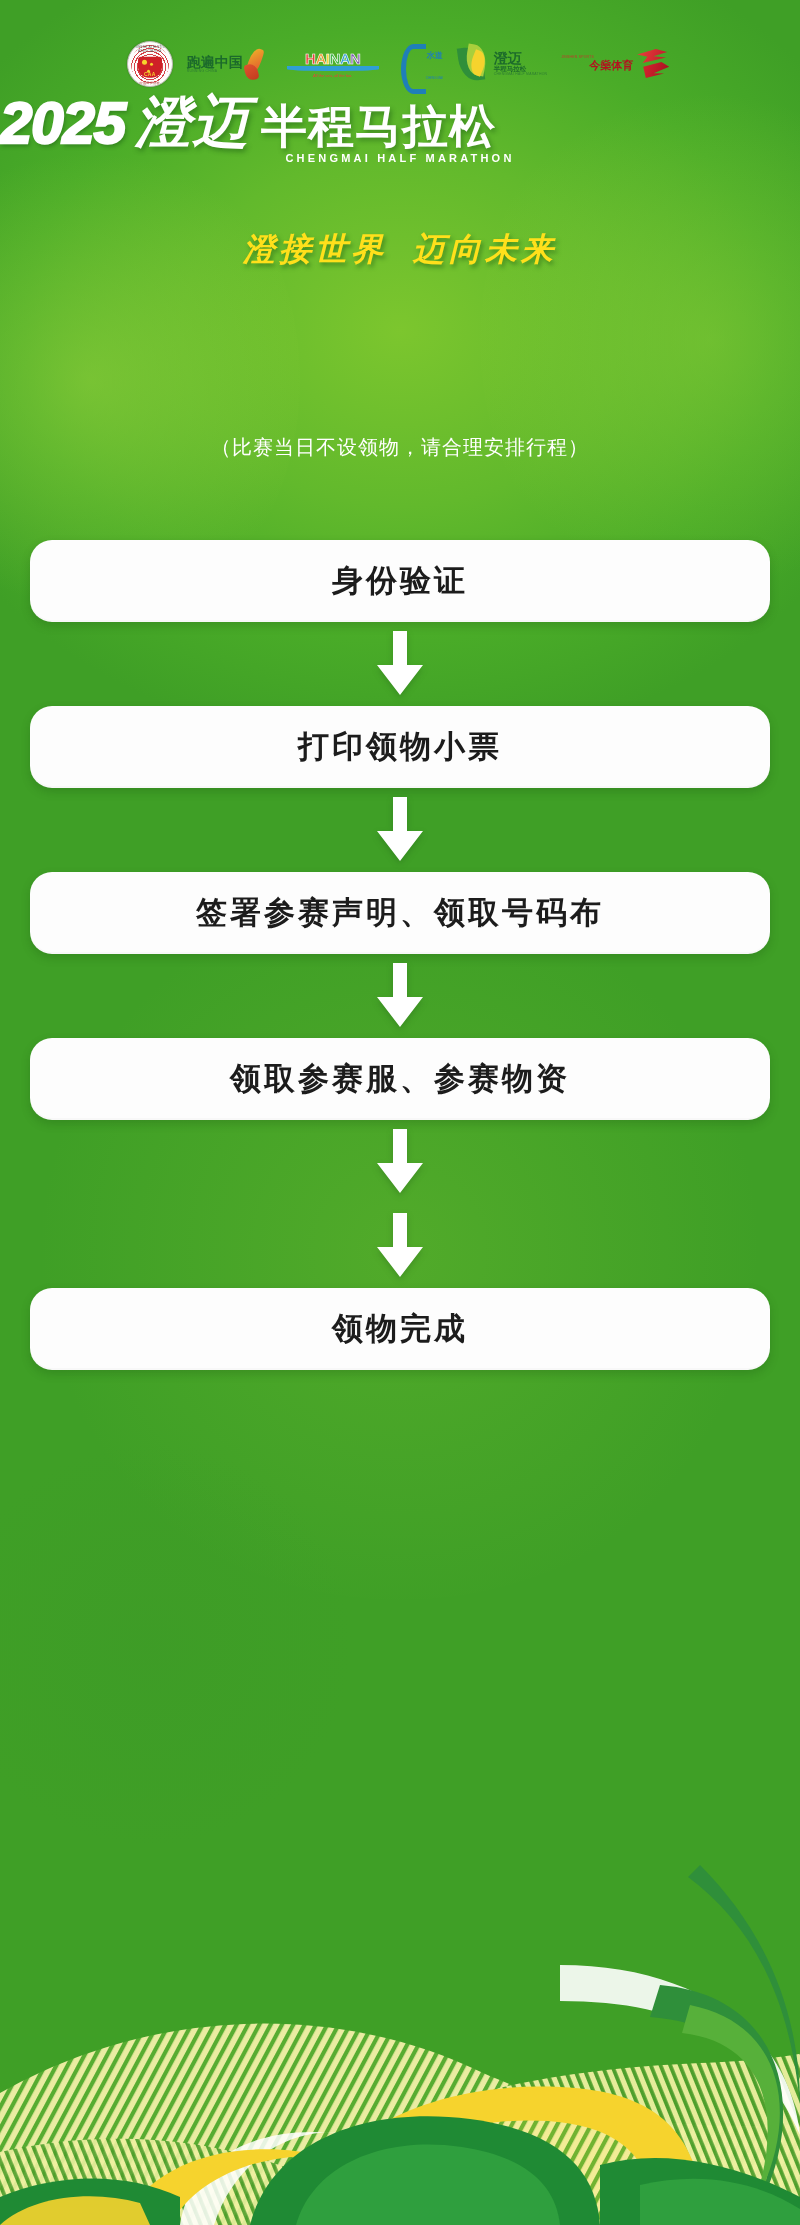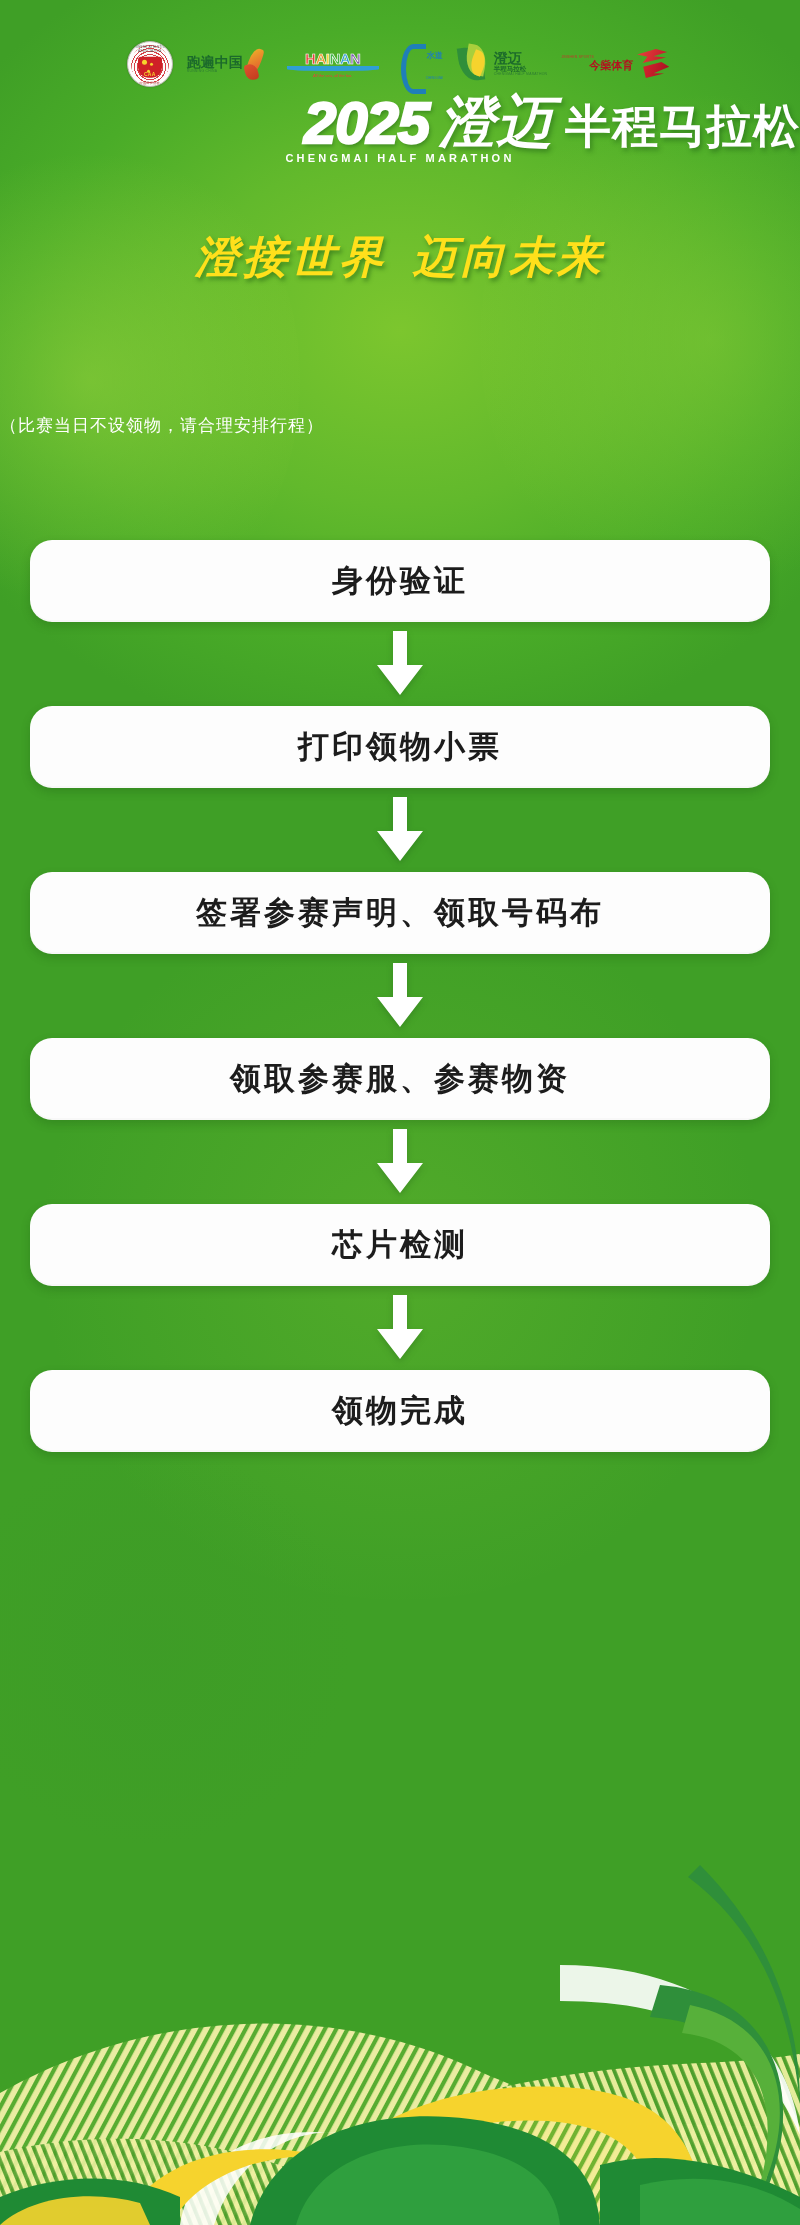--- a/index.html
+++ b/index.html
@@ -97,21 +97,21 @@
 
   .jinshen{width:40px;height:36px;position:relative;}
   .jinshen:before{content:"";position:absolute;left:4px;top:3px;width:30px;height:14px;
     background:linear-gradient(110deg,#e8413a,#c0192b);
     clip-path:polygon(0 40%,62% 0,100% 22%,54% 52%,96% 60%,18% 100%,34% 56%);}
   .jinshen:after{content:"";position:absolute;left:10px;top:16px;width:26px;height:16px;
     background:linear-gradient(110deg,#d8232f,#a3121f);
     clip-path:polygon(0 30%,70% 0,100% 30%,40% 70%,80% 72%,10% 100%);}
 
   
-  .masthead{position:absolute;left:0;right:0;top:96px;text-align:right;}
+  .masthead{position:absolute;left:0;right:0;top:96px;text-align:left;}
   .mast-line{
     display:inline-flex;align-items:flex-end;justify-content:center;gap:10px;
     white-space:nowrap;
   }
   .mast-year{
     font-size:58px;font-weight:bold;font-style:italic;color:#ffffff;
     letter-spacing:-1px;line-height:.92;
     text-shadow:0 0 0 #fff, 2px 3px 4px rgba(20,80,15,.45);
     -webkit-text-stroke:2.5px #ffffff;
   }
@@ -128,36 +128,36 @@
   }
   .mast-cn-en{
     position:absolute;left:0;right:0;top:152px;text-align:center;
     font-size:11px;font-weight:bold;color:#ffffff;letter-spacing:3.2px;
   }
 
   
   .slogan-line{
     position:absolute;left:0;right:0;top:228px;text-align:center;
     font-family:"Liberation Serif","DejaVu Serif",serif;
-    font-size:44px;font-weight:bold;font-style:italic;
+    font-size:32px;font-weight:bold;font-style:italic;
     color:#ffe01b;letter-spacing:4px;
     text-shadow:2px 3px 4px rgba(25,85,15,.5);
     white-space:nowrap;
   }
   .slogan-line .gap{display:inline-block;width:26px;}
 
   
   .sec-title{
     position:absolute;left:0;right:0;top:322px;text-align:center;
     font-size:50px;font-weight:bold;color:#ffffff;letter-spacing:5px;
     text-shadow:2px 3px 5px rgba(25,85,15,.40);
   }
   .sec-note{
-    position:absolute;left:0;right:0;top:414px;text-align:left;
-    font-size:17px;color:#ffffff;letter-spacing:1px;
+    position:absolute;left:0;right:0;top:434px;text-align:center;
+    font-size:20px;color:#ffffff;letter-spacing:1px;
   }
 
   
   .flow{position:absolute;left:0;right:0;top:540px;}
   .step{
     width:740px;height:82px;margin:0 auto;
     background:#fdfdfd;border-radius:22px;
     display:flex;align-items:center;justify-content:center;
     box-shadow:0 4px 10px rgba(20,70,15,.22), inset 0 -2px 0 rgba(0,0,0,.02);
   }
@@ -295,23 +295,20 @@
 
     <div class="step">
       <span class="step-label">领取参赛服、参赛物资</span>
     </div>
     <div class="arrow">
       <svg width="54" height="66" viewBox="0 0 54 66" aria-hidden="true">
           <polygon points="20,0 34,0 34,34 50,34 27,64 4,34 20,34" fill="#ffffff"></polygon>
         </svg>
     </div>
 
-    <div class="step">
-      <span class="step-label">芯片检测</span>
-    </div>
     <div class="arrow">
       <svg width="54" height="66" viewBox="0 0 54 66" aria-hidden="true">
           <polygon points="20,0 34,0 34,34 50,34 27,64 4,34 20,34" fill="#ffffff"></polygon>
         </svg>
     </div>
 
     <div class="step">
       <span class="step-label">领物完成</span>
     </div>
 

